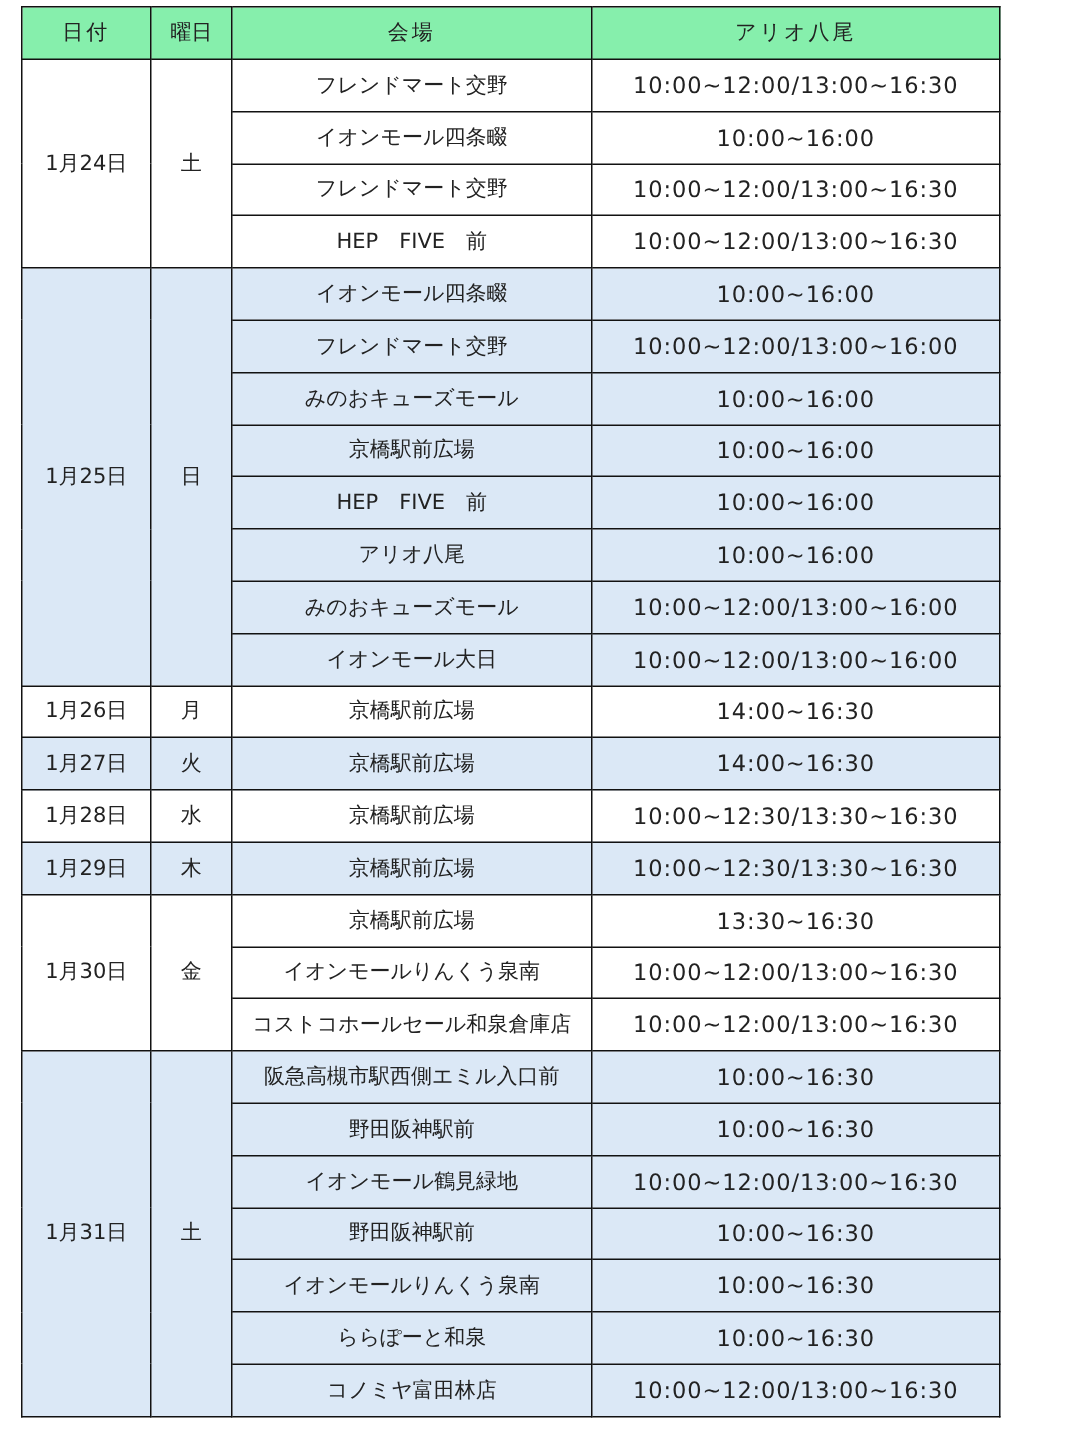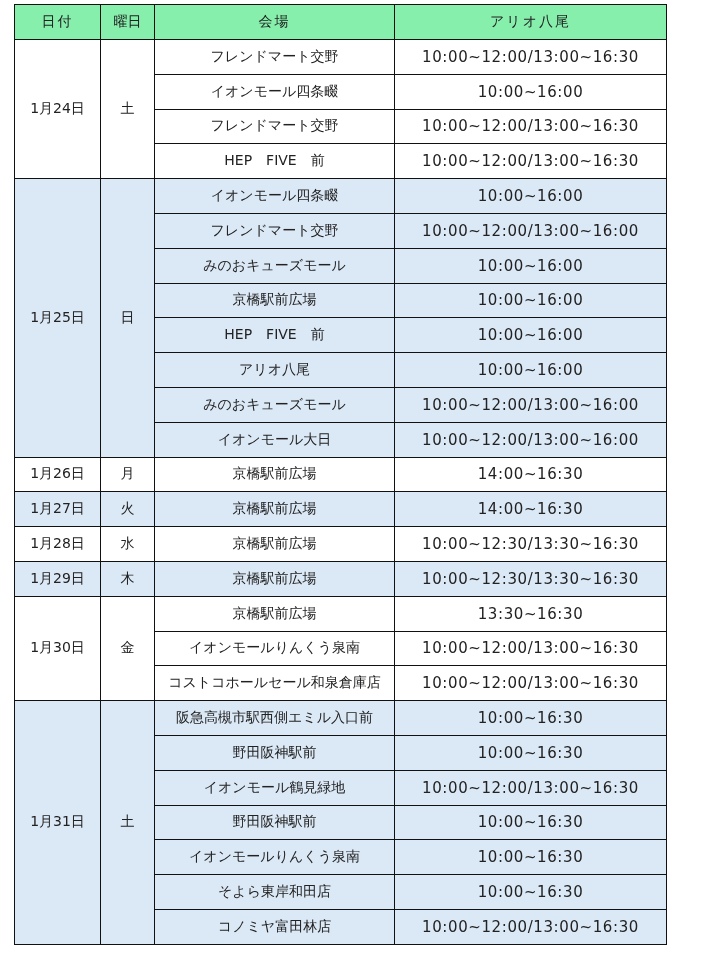--- a/index.html
+++ b/index.html
@@ -138,21 +138,21 @@
       </tr>
       <tr class="alt">
         <td>野田阪神駅前</td>
         <td class="time">10:00~16:30</td>
       </tr>
       <tr class="alt">
         <td>イオンモールりんくう泉南</td>
         <td class="time">10:00~16:30</td>
       </tr>
       <tr class="alt">
-        <td>そよら東岸和田店</td>
+        <td>ららぽーと和泉</td>
         <td class="time">10:00~16:30</td>
       </tr>
       <tr class="alt">
         <td>コノミヤ富田林店</td>
         <td class="time">10:00~12:00/13:00~16:30</td>
       </tr>
     </tbody>
 </table>
 
 </body></html>

